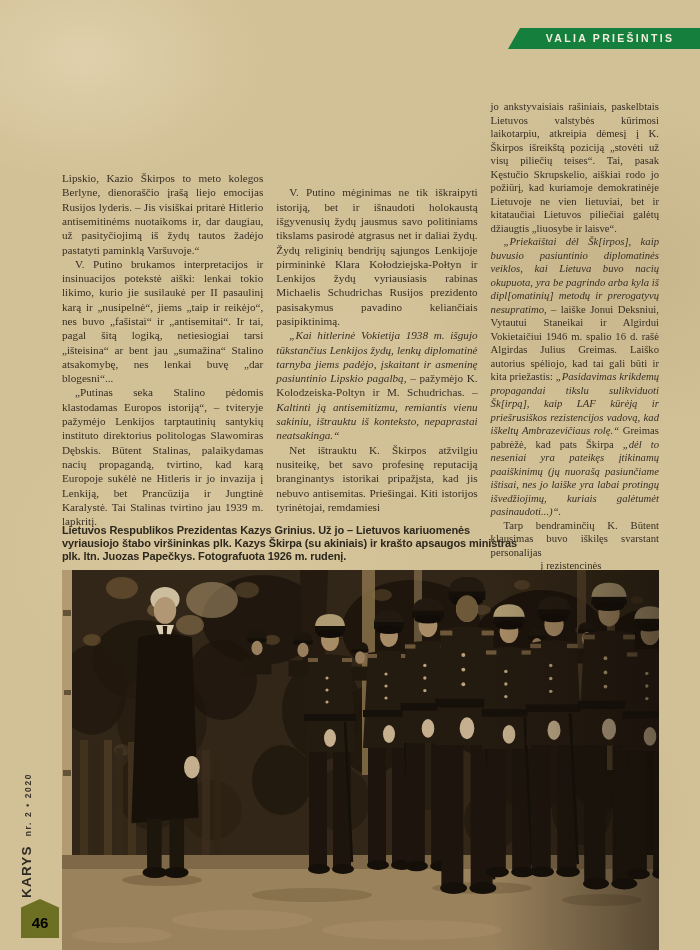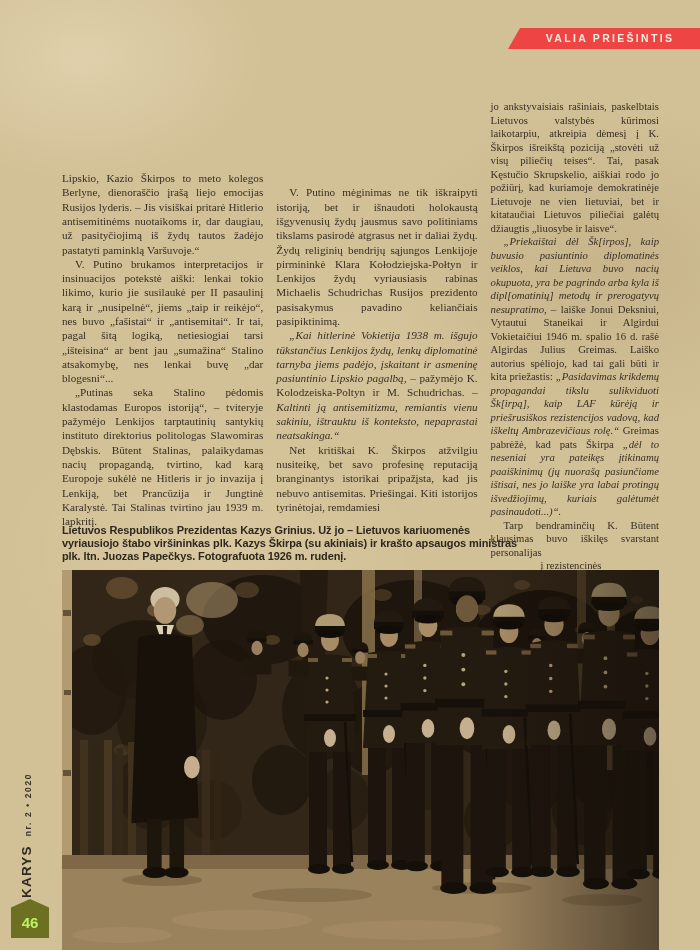--- a/index.html
+++ b/index.html
@@ -12,21 +12,21 @@
       radial-gradient(260px 180px at 12% 6%, rgba(255,246,222,.30), transparent 70%),
       radial-gradient(340px 240px at 88% 28%, rgba(118,94,58,.12), transparent 70%),
       radial-gradient(300px 220px at 30% 58%, rgba(255,241,212,.16), transparent 70%),
       radial-gradient(280px 220px at 72% 86%, rgba(118,94,58,.10), transparent 70%),
       radial-gradient(200px 150px at 50% 35%, rgba(255,244,216,.10), transparent 70%),
       #d2c096;
   }
   
   .banner {
     position:absolute; top:28px; left:508px; right:0; height:21px;
-    background:#ef4444;
+    background:#15803d;
     clip-path: polygon(12px 0, 100% 0, 100% 100%, 0 100%);
     color:#f2eedd; font-family:"Liberation Sans", sans-serif;
     font-weight:bold; font-size:10.5px; letter-spacing:2.3px;
     line-height:21px; text-align:center; padding-left:12px;
   }
   
   .cols { position:absolute; left:62px; top:88px; width:597px; display:flex; gap:13px; align-items:center;margin-top:12px; }
   .col { width:202px; }
   .col3 { width:169px; }
   .para {
@@ -50,45 +50,45 @@
   .spine {
     position:absolute; left:17px; top:898px;
     transform: rotate(-90deg); transform-origin:0 0;
     white-space:nowrap; color:#2e2a21;
     font-family:"Liberation Sans", sans-serif;
   }
   .spine .mag { font-weight:bold; font-size:13.5px; letter-spacing:1.2px; }
   .spine .issue { font-weight:bold; font-size:8.5px; letter-spacing:1.6px; margin-left:9px; color:#3a342a; }
   
   .pagetab {
-    position:absolute; left:11px; top:899px; width:38px; height:39px;
+    position:absolute; left:21px; top:899px; width:38px; height:39px;
     background:#6d7022;
     clip-path: polygon(0 22%, 50% 0, 100% 22%, 100% 100%, 0 100%);
-    color:#bef264; font-family:"Liberation Sans", sans-serif;
+    color:#000000; font-family:"Liberation Sans", sans-serif;
     font-weight:bold; font-size:15px;
     display:flex; align-items:center; justify-content:center; padding-top:7px;
   }
 </style>
 </head>
 <body>
 
 <div class="banner">
   <span>VALIA PRIEŠINTIS</span>
 </div>
 
 <div class="cols">
   <div class="col">
     <p class="para">Lipskio, Kazio Škirpos to meto kolegos Berlyne, dienoraščio įrašą liejo emocijas Rusijos lyderis. – Jis visiškai pritarė Hitlerio antisemitinėms nuotaikoms ir, dar daugiau, už pasityčiojimą iš žydų tautos žadėjo pastatyti paminklą Varšuvoje.“</p>
     <p class="para ind">V. Putino brukamos interpretacijos ir insinuacijos potekstė aiški: lenkai tokio likimo, kurio jie susilaukė per II pasaulinį karą ir „nusipelnė“, jiems „taip ir reikėjo“, nes buvo „fašistai“ ir „antisemitai“. Ir tai, pagal šitą logiką, netiesiogiai tarsi „išteisina“ ar bent jau „sumažina“ Stalino atsakomybę, nes lenkai buvę „dar blogesni“...</p>
     <p class="para ind">„Putinas seka Stalino pėdomis klastodamas Europos istoriją“, – tviteryje pažymėjo Lenkijos tarptautinių santykių instituto direktorius politologas Slawomiras Dębskis. Būtent Stalinas, palaikydamas nacių propagandą, tvirtino, kad karą Europoje sukėlė ne Hitleris ir jo invazija į Lenkiją, bet Prancūzija ir Jungtinė Karalystė. Tai Stalinas tvirtino jau 1939 m. lapkritį.</p>
   </div>
   <div class="col">
     <p class="para ind">V. Putino mėginimas ne tik iškraipyti istoriją, bet ir išnaudoti holokaustą išgyvenusių žydų jausmus savo politiniams tikslams pasirodė atgrasus net ir daliai žydų. Žydų religinių bendrijų sąjungos Lenkijoje pirmininkė Klara Kołodziejska-Połtyn ir Lenkijos žydų vyriausiasis rabinas Michaelis Schudrichas Rusijos prezidento pasisakymus pavadino keliančiais pasipiktinimą.</p>
     <p class="para ind"><span class="it">„Kai hitlerinė Vokietija 1938 m. išgujo tūkstančius Lenkijos žydų, lenkų diplomatinė tarnyba jiems padėjo, įskaitant ir asmeninę pasiuntinio Lipskio pagalbą, </span><span>– pažymėjo K. Kolodzeiska-Poltyn ir M. Schudrichas. – </span><span class="it">Kaltinti ją antisemitizmu, remiantis vienu sakiniu, ištrauktu iš konteksto, nepaprastai neatsakinga.“</span></p>
-    <p class="para ind">Net kritiškai K. Škirpos atžvilgiu nusiteikę, bet savo profesinę reputaciją branginantys istorikai pripažįsta, kad jis nebuvo antisemitas. Priešingai. Kiti istorijos tyrinėtojai, remdamiesi</p>
+    <p class="para ind">Net ištrauktu K. Škirpos atžvilgiu nusiteikę, bet savo profesinę reputaciją branginantys istorikai pripažįsta, kad jis nebuvo antisemitas. Priešingai. Kiti istorijos tyrinėtojai, remdamiesi</p>
   </div>
   <div class="col col3">
     <p class="para">jo ankstyvaisiais rašiniais, paskelbtais Lietuvos valstybės kūrimosi laikotarpiu, atkreipia dėmesį į K. Škirpos išreikštą poziciją „stovėti už visų piliečių teises“. Tai, pasak Kęstučio Skrupskelio, aiškiai rodo jo požiūrį, kad kuriamoje demokratinėje Lietuvoje ne vien lietuviai, bet ir kitataučiai Lietuvos piliečiai galėtų džiaugtis „liuosybe ir laisve“.</p>
     <p class="para ind"><span class="it">„Priekaištai dėl Šk[irpos], kaip buvusio pasiuntinio diplomatinės veiklos, kai Lietuva buvo nacių okupuota, yra be pagrindo arba kyla iš dipl[omatinių] metodų ir prerogatyvų nesupratimo, </span><span>– laiške Jonui Deksniui, Vytautui Staneikai ir Algirdui Vokietaičiui 1946 m. spalio 16 d. rašė Algirdas Julius Greimas. Laiško autorius spėliojo, kad tai gali būti ir kita priežastis: </span><span class="it">„Pasidavimas krikdemų propagandai tikslu sulikviduoti Šk[irpą], kaip LAF kūrėją ir priešrusiškos rezistencijos vadovą, kad iškeltų Ambrazevičiaus rolę.“ </span><span>Greimas pabrėžė, kad pats Škirpa </span><span class="it">„dėl to neseniai yra pateikęs įtikinamų paaiškinimų (jų nuorašą pasiunčiame ištisai, nes jo laiške yra labai protingų išvedžiojimų, kuriais galėtumėt pasinaudoti...)“.</span></p>
     <p class="para ind">Tarp bendraminčių K. Būtent klausimas buvo iškilęs svarstant personalijas</p>
     <p class="para hang">į rezistencinės organizacijos Lietuvos laisvės kovų</p>
   </div>
 </div>
 
 <div class="caption">Lietuvos Respublikos Prezidentas Kazys Grinius. Už jo – Lietuvos kariuomenės vyriausiojo štabo viršininkas plk. Kazys Škirpa (su akiniais) ir krašto apsaugos ministras plk. ltn. Juozas Papečkys. Fotografuota 1926 m. rudenį.</div>

